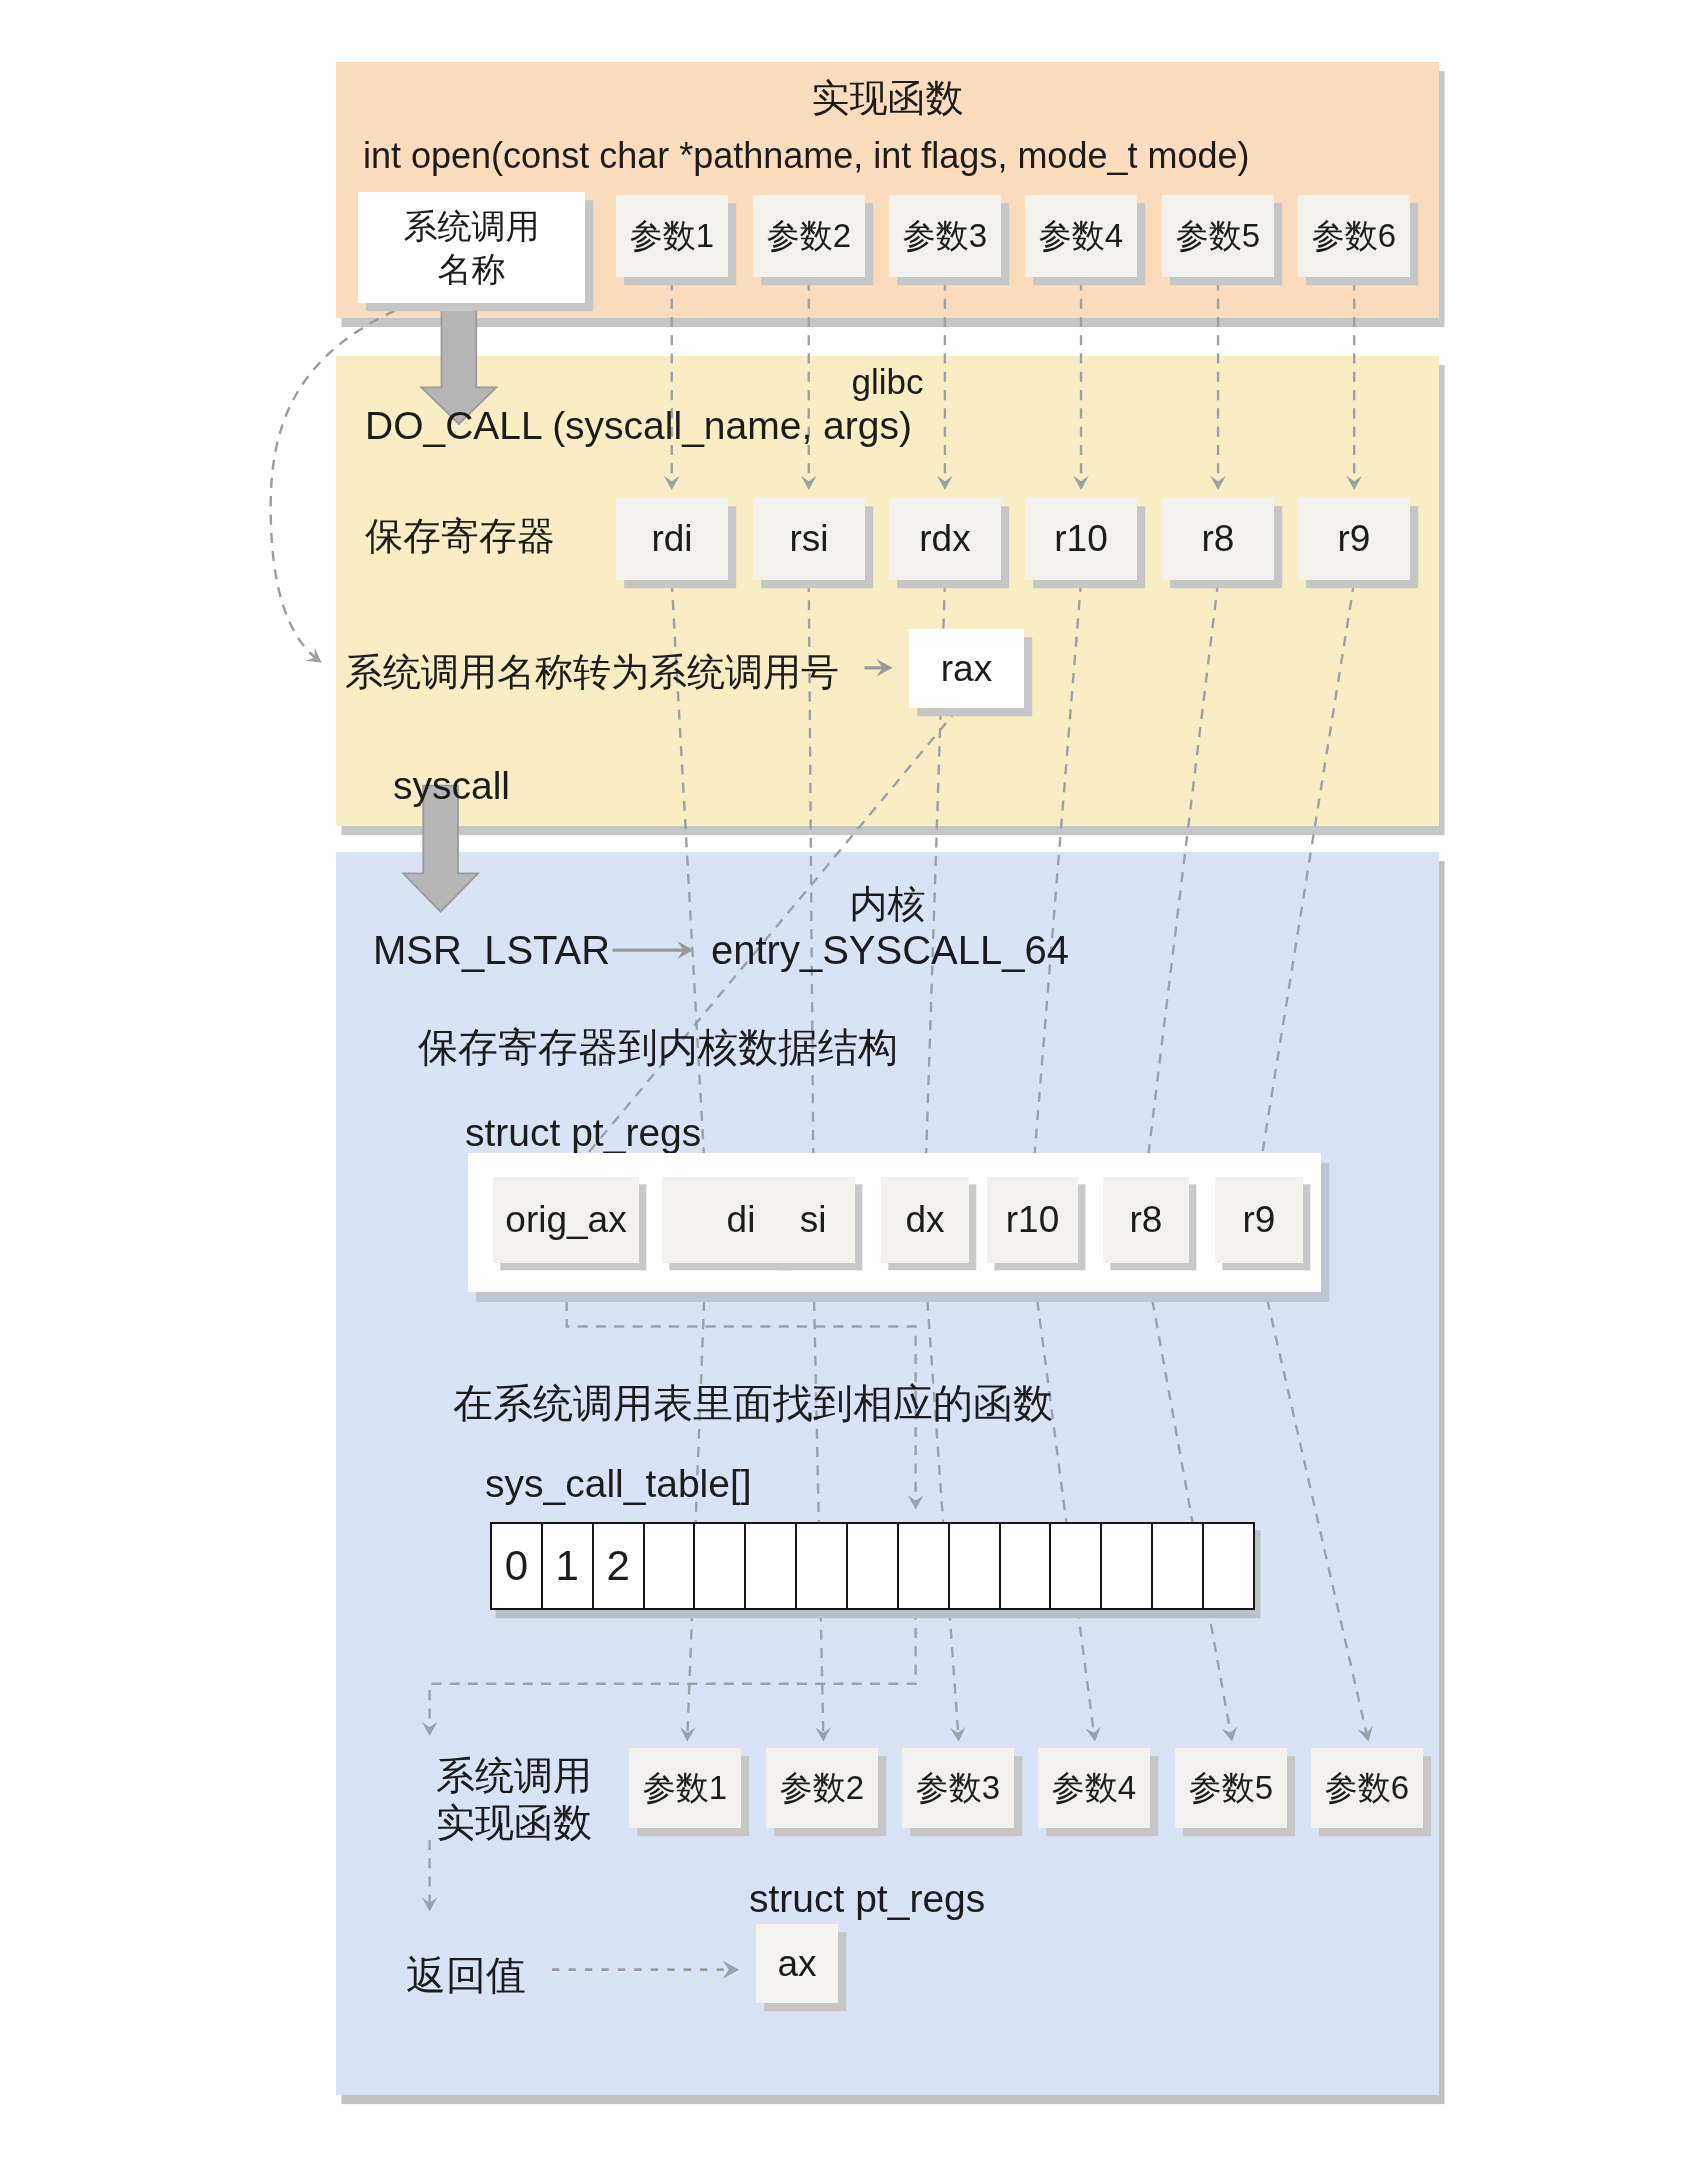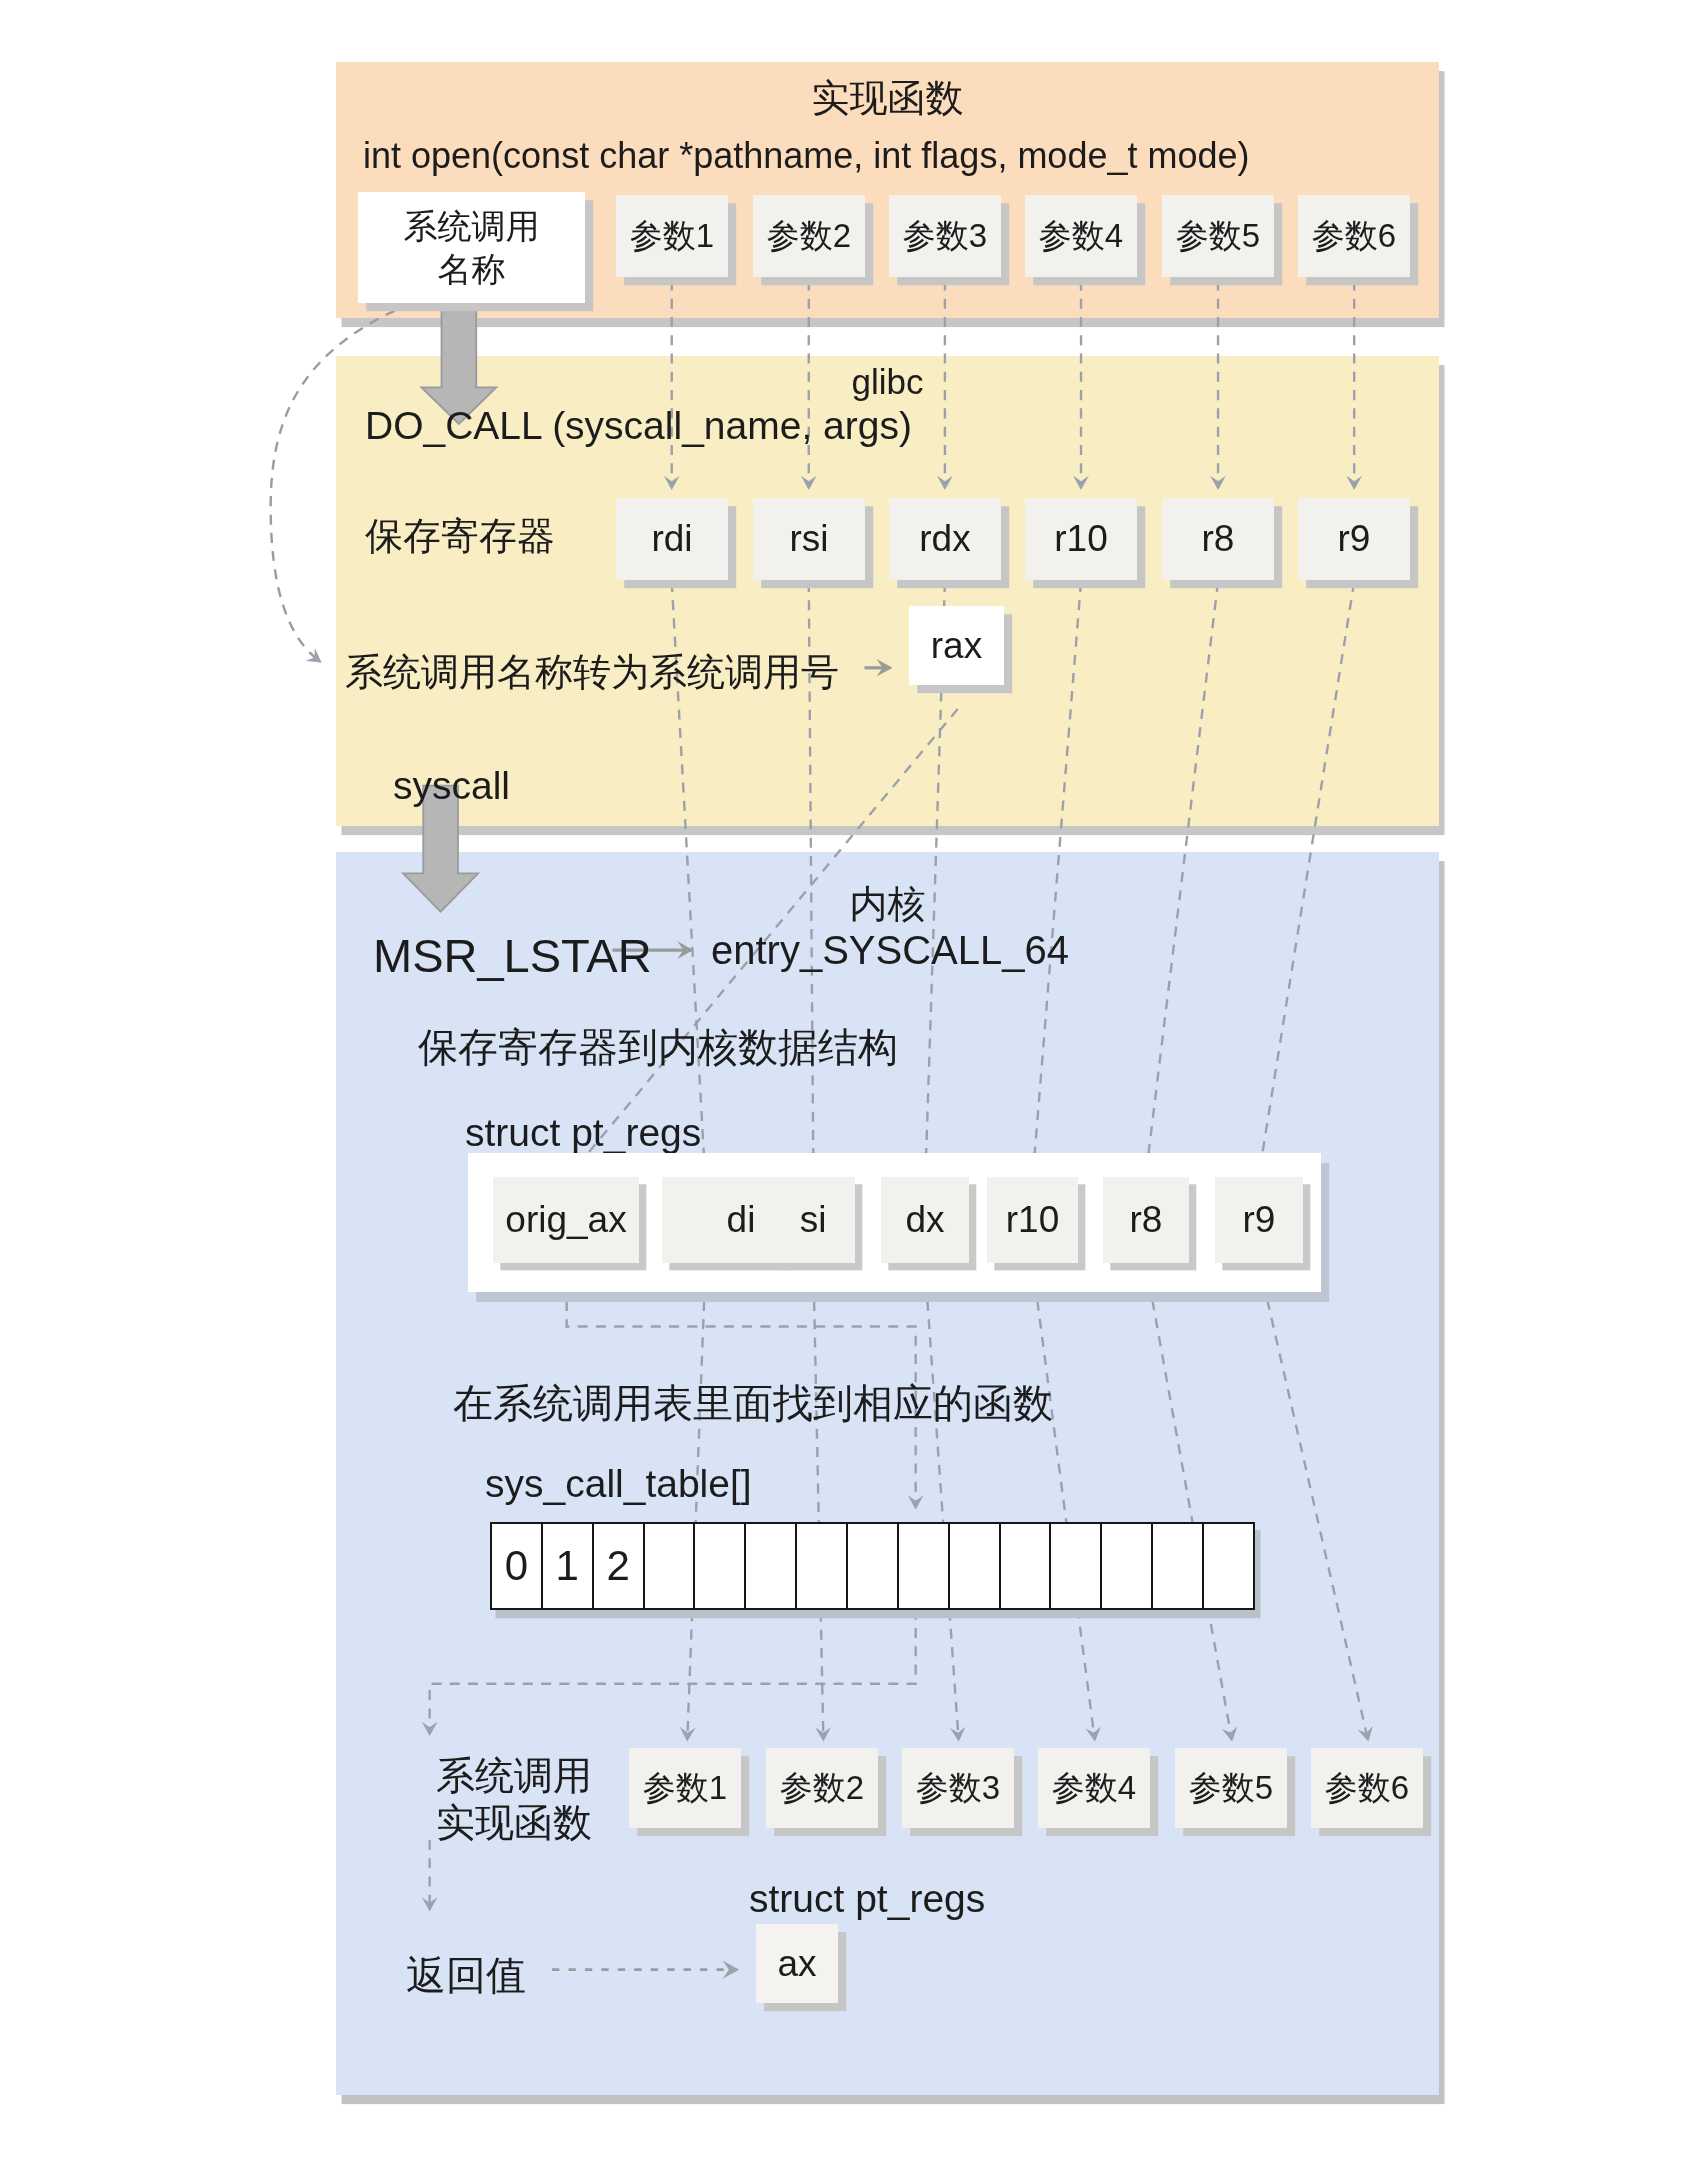--- a/index.html
+++ b/index.html
@@ -125,25 +125,25 @@
   <div class="txt label-cn" style="left:365px;top:511px;text-align:center;">保存寄存器</div>
 
   <div class="box" style="left:616px;top:498px;width:112px;height:82px;font-size:37px;text-align:center;">rdi</div>
   <div class="box" style="left:753px;top:498px;width:112px;height:82px;font-size:37px;">rsi</div>
   <div class="box" style="left:889px;top:498px;width:112px;height:82px;font-size:37px;">rdx</div>
   <div class="box" style="left:1025px;top:498px;width:112px;height:82px;font-size:37px;">r10</div>
   <div class="box" style="left:1162px;top:498px;width:112px;height:82px;font-size:37px;">r8</div>
   <div class="box" style="left:1298px;top:498px;width:112px;height:82px;font-size:37px;">r9</div>
 
   <div class="txt label-cn" style="left:345px;top:647px;">系统调用名称转为系统调用号</div>
-  <div class="box box-white" style="left:909px;top:606px;width:95px;height:79px;font-size:37px;">rax</div>
+  <div class="box box-white" style="left:909px;top:629px;width:115px;height:79px;font-size:37px;">rax</div>
   <div class="txt" style="left:393px;top:764px;font-size:39px;">syscall</div>
 
   <div class="txt panel-title" style="left:336px;top:879px;width:1103px;">内核</div>
-  <div class="txt" style="left:373px;top:928px;font-size:47px;">MSR_LSTAR</div>
+  <div class="txt" style="left:373px;top:928px;font-size:40px;">MSR_LSTAR</div>
   <div class="txt" style="left:711px;top:928px;font-size:40px;">entry_SYSCALL_64</div>
   <div class="txt" style="left:418px;top:1020px;font-size:40px;">保存寄存器到内核数据结构</div>
   <div class="txt" style="left:465px;top:1111px;font-size:39px;">struct pt_regs</div>
 
   <div class="container-white" style="left:468px;top:1153px;width:853px;height:139px;"></div>
   <div class="ptbox" style="left:493px;top:1177px;width:146px;height:86px;">orig_ax</div>
   <div class="ptbox" style="left:662px;top:1177px;width:88px;height:86px;padding-left:35px;">di</div>
   <div class="ptbox" style="left:771px;top:1177px;width:84px;height:86px;">si</div>
   <div class="ptbox" style="left:881px;top:1177px;width:88px;height:86px;">dx</div>
   <div class="ptbox" style="left:987px;top:1177px;width:91px;height:86px;">r10</div>

